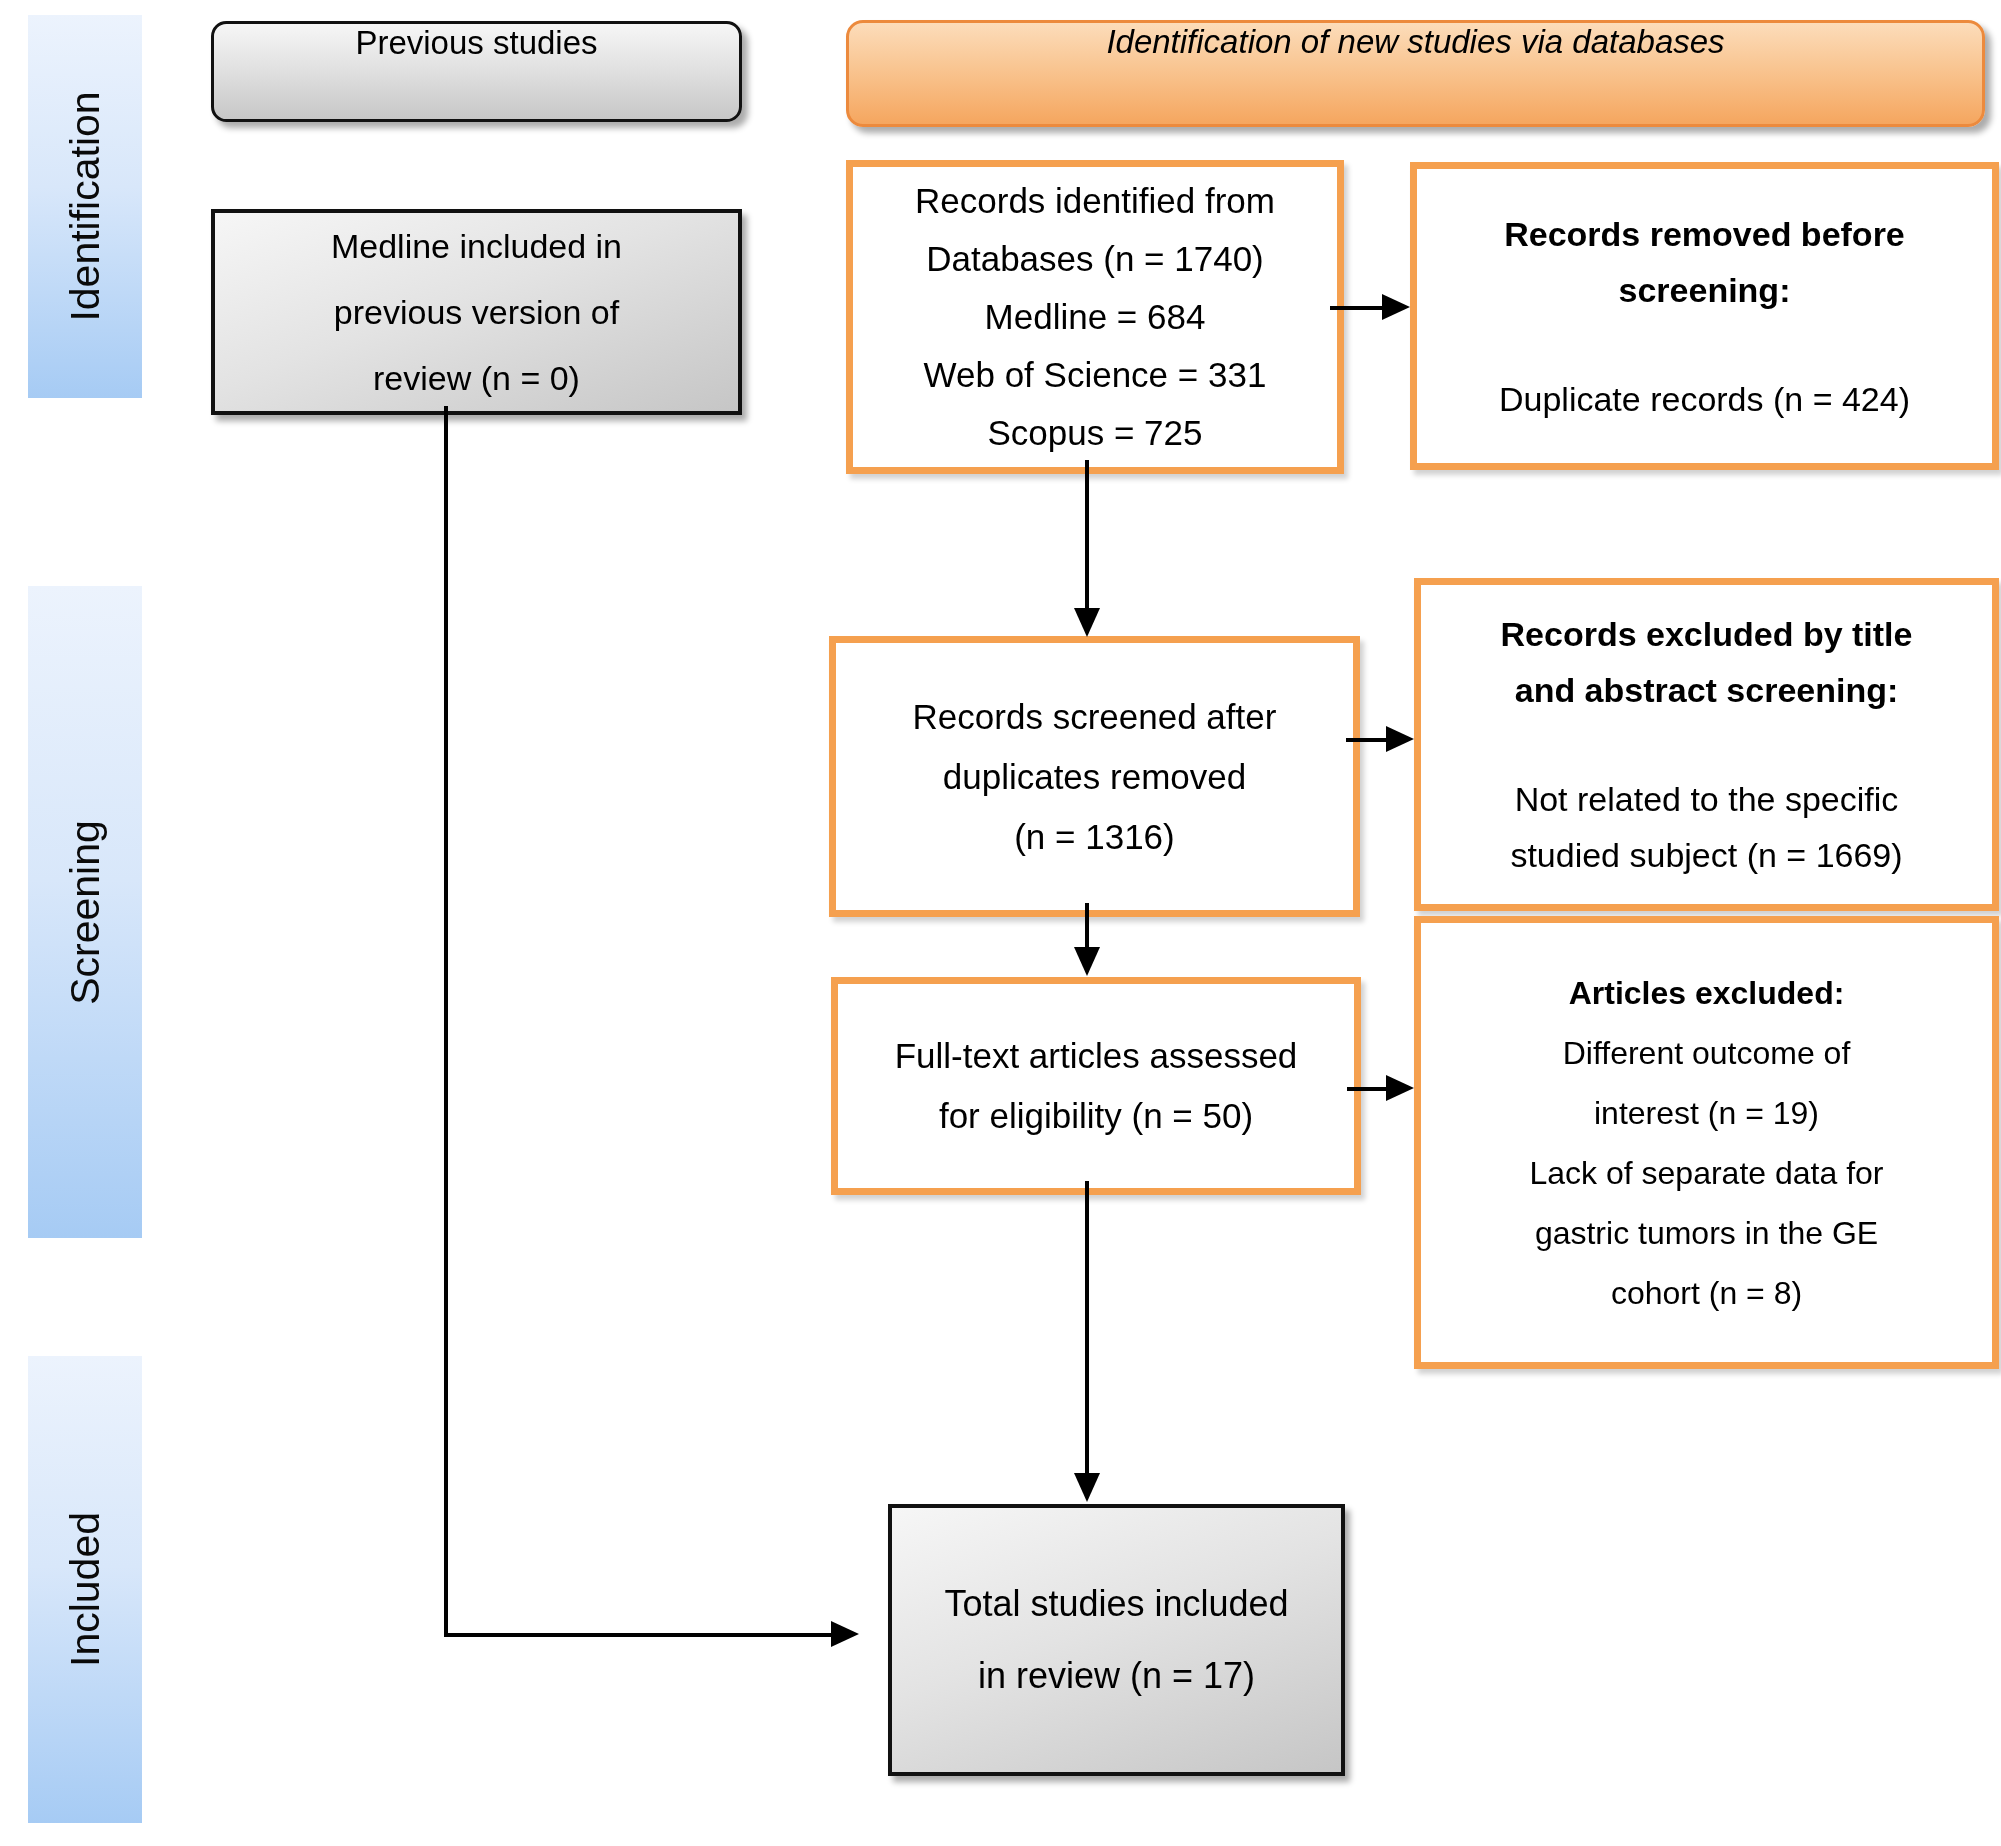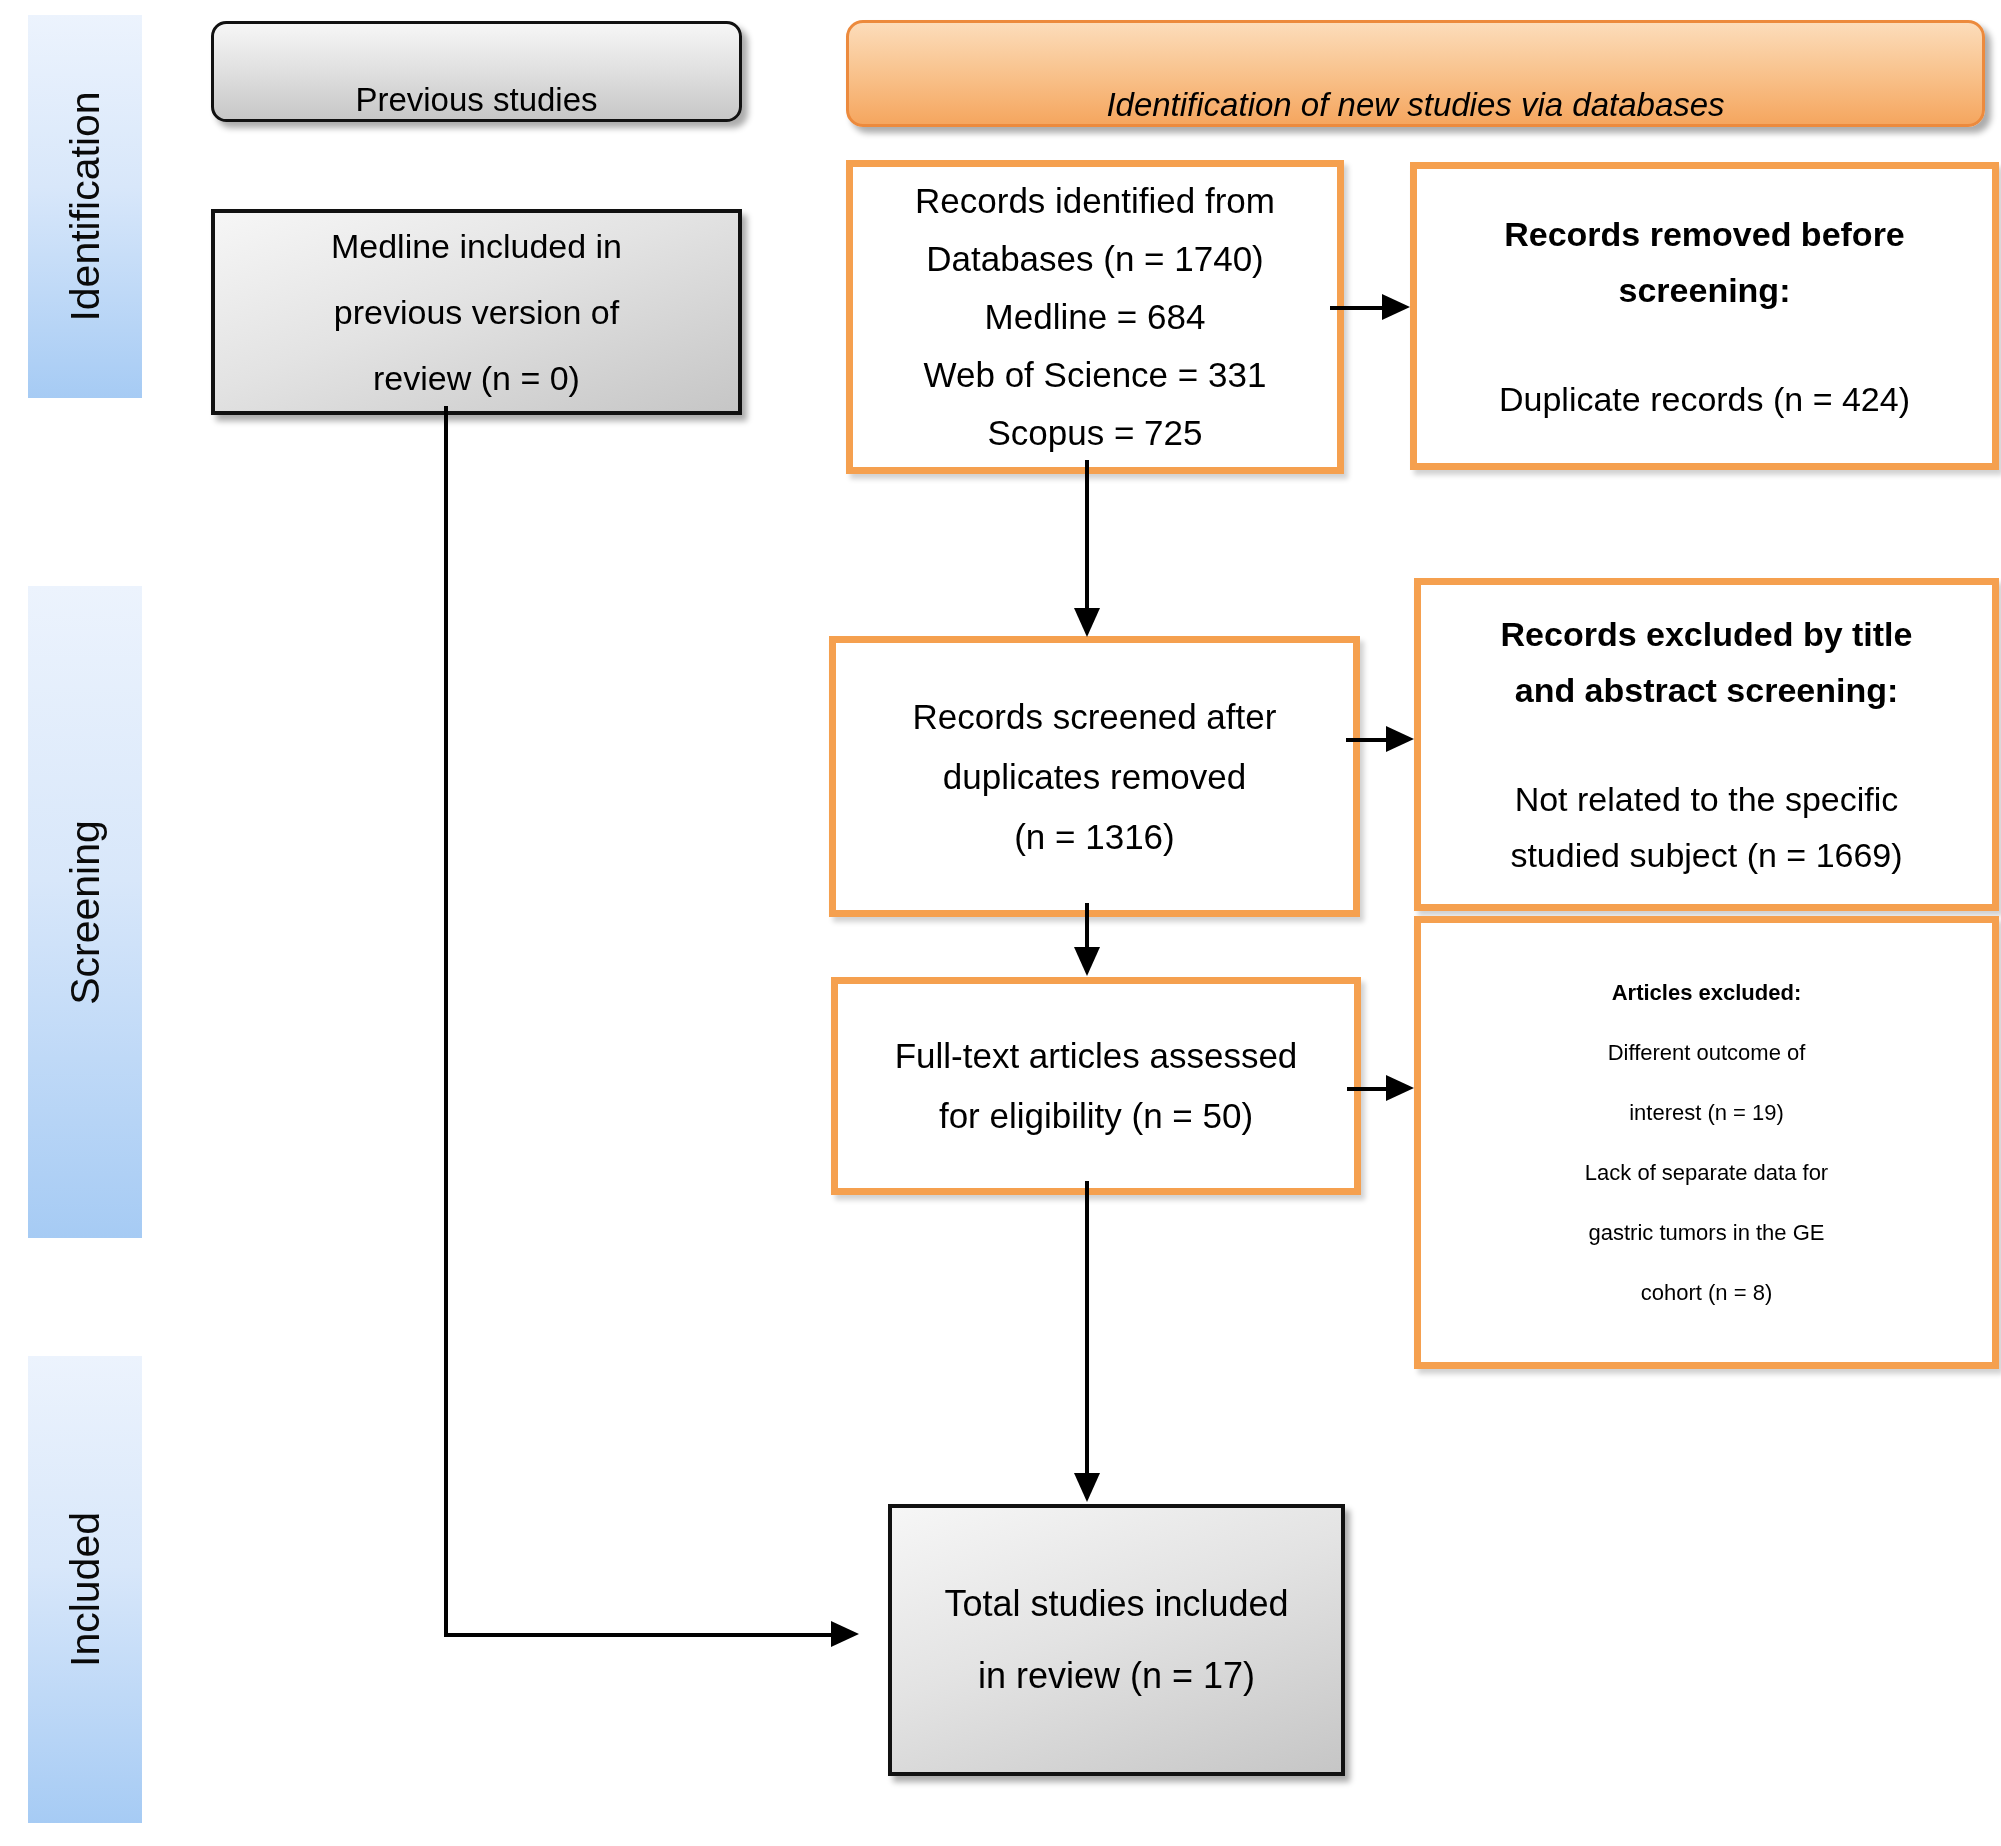--- a/index.html
+++ b/index.html
@@ -5,21 +5,21 @@
   html,body{margin:0;padding:0;background:#ffffff;}
   body{width:2002px;height:1847px;position:relative;font-family:"Liberation Sans",sans-serif;color:#000;}
   .stage{position:absolute;left:0;top:0;width:2002px;height:1847px;overflow:hidden;}
 
   
   .band{position:absolute;left:28px;width:114px;background:linear-gradient(180deg,#ecf3fd 0%,#d8e7fa 45%,#a6cbf4 100%);
         display:flex;align-items:center;justify-content:center;}
   .band-label{transform:rotate(-90deg);white-space:nowrap;font-size:41px;color:#0a0a0a;}
 
   
-  .hdr{position:absolute;display:flex;align-items:flex-end;justify-content:center;font-size:33px;
+  .hdr{position:absolute;display:flex;align-items:flex-start;justify-content:center;font-size:33px;
        box-shadow:5.1px 6px 6px rgba(0,0,0,0.33);}
   .hdr-gray{background:linear-gradient(180deg,#f6f6f6 0%,#e2e2e2 45%,#c7c7c7 100%);
             border:3.4px solid #111;border-radius:15.3px;}
   .hdr-orange{background:linear-gradient(180deg,#fcdcba 0%,#f9c591 45%,#f5a65f 100%);
               border:3.4px solid #ec8a3d;border-radius:17px;}
 
   
   .box{position:absolute;display:flex;flex-direction:column;align-items:center;justify-content:center;
        text-align:center;font-size:35px;line-height:58px;}
   .box-orange{background:#fff;border:7.7px solid #f5a04f;box-shadow:4.3px 5.1px 5.1px rgba(0,0,0,0.18);}
@@ -114,21 +114,21 @@
         <div class="tline">Records excluded by title</div>
         <div class="tline">and abstract screening:</div>
       </div>
     <div class="gap"></div>
     <div>
         <div class="tline">Not related to the specific</div>
         <div class="tline">studied subject (n = 1669)</div>
       </div>
   </div>
 
-  <div class="box box-orange" style="left:1414px;top:916px;width:571px;height:439px;line-height:60px;font-size:22px;">
+  <div class="box box-orange" style="left:1414px;top:916px;width:571px;height:439px;line-height:60px;font-size:32px;">
     <div class="box-title">
         <div class="tline">Articles excluded:</div>
       </div>
     <div>
         <div class="tline">Different outcome of</div>
         <div class="tline">interest (n = 19)</div>
         <div class="tline">Lack of separate data for</div>
         <div class="tline">gastric tumors in the GE</div>
         <div class="tline">cohort (n = 8)</div>
       </div>

